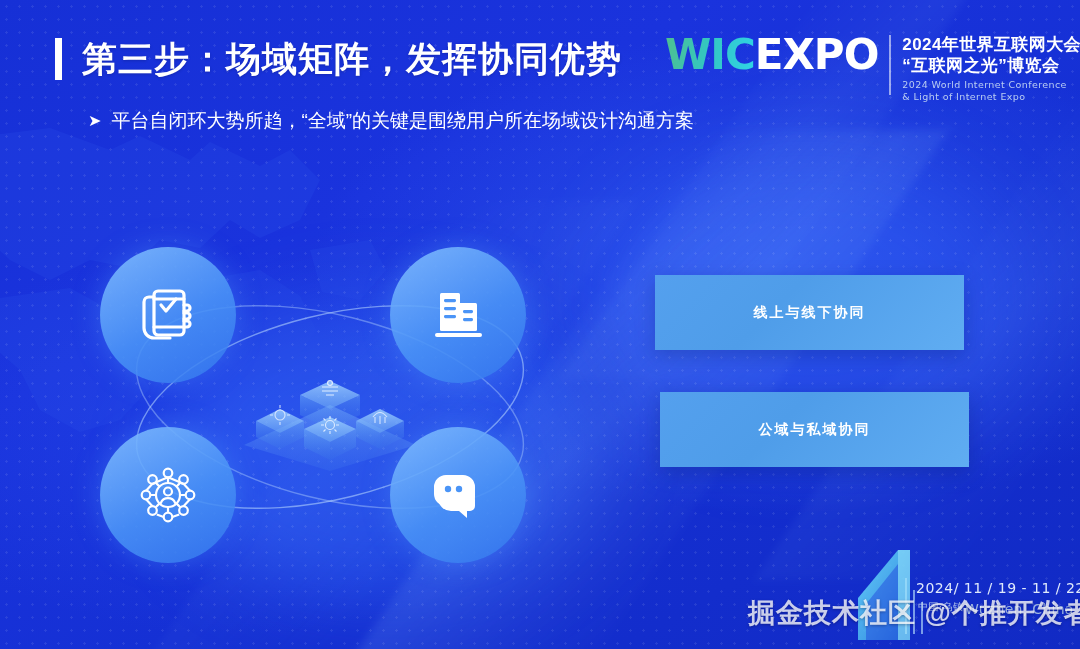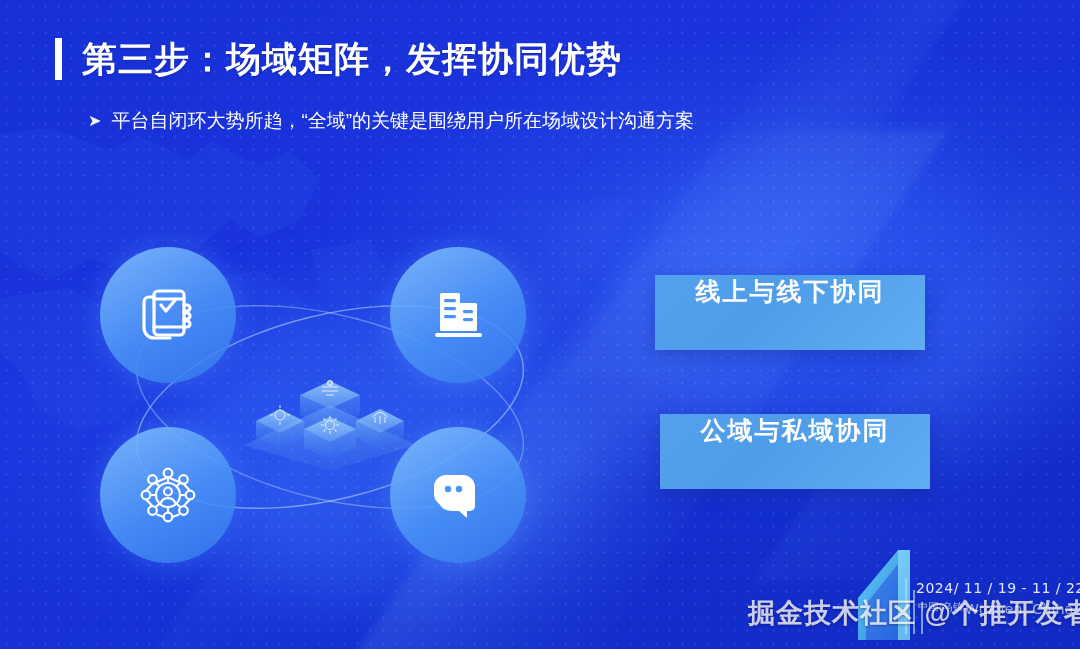--- a/index.html
+++ b/index.html
@@ -115,28 +115,28 @@
   .bubble.bl { left:20px;  top:192px; }
   .bubble.br { left:310px; top:192px; }
   .bubble svg { width:72px; height:72px; display:block; }
 
   
   .cubes { position:absolute; left:150px; top:110px; width:200px; height:130px; }
   .cubes svg { width:100%; height:100%; display:block; }
 
   
   .pill {
-    position:absolute; width:270px; height:75px;
-    display:flex; align-items:flex-start; justify-content:center;
+    position:absolute; width:309px; height:75px;
+    display:flex; align-items:center; justify-content:center;
     background:linear-gradient(135deg,#54a0ee 0%,#4f9de9 40%,#60adf2 100%);
-    color:#ffffff; font-size:25px; font-weight:bold; letter-spacing:2px;
+    color:#ffffff; font-size:14px; font-weight:bold; letter-spacing:2px;
     box-shadow:0 6px 18px rgba(10,30,120,.30);
   }
   .pill.p1 { left:655px; top:275px; }
-  .pill.p2 { left:660px; top:414px; }
+  .pill.p2 { left:660px; top:392px; }
 
   
   .footer-building { position:absolute; left:840px; top:548px; width:120px; height:101px; opacity:.95; }
   .footer-building svg { width:100%; height:100%; display:block; }
   .footer-date {
     position:absolute; left:916px; top:580px;
     font-size:14px; color:#dfe9fb; letter-spacing:.5px; white-space:nowrap;
     font-family:"DejaVu Sans",sans-serif;
   }
   .footer-venue {
@@ -178,20 +178,32 @@
   <div class="streak s2"></div>
   <div class="streak s3"></div>
   <div class="streak s4"></div>
 
   <div class="dots"></div>
 
   <div class="header">
     <div class="title-bar"></div>
     <div class="title-cn">第三步：场域矩阵，发挥协同优势</div>
 
+    <div class="logo-lockup">
+      <div class="logo-word">
+        <span class="logo-wic">WIC</span><span class="logo-expo">EXPO</span>
+      </div>
+      <div class="logo-div"></div>
+      <div class="logo-rt">
+        <div class="logo-cn1">2024年世界互联网大会</div>
+        <div class="logo-cn2">“互联网之光”博览会</div>
+        <div class="logo-en">2024 World Internet Conference</div>
+        <div class="logo-en" style="margin-top:0">&amp; Light of Internet Expo</div>
+      </div>
+    </div>
   </div>
 
   <div class="subtitle">
     <span class="sub-arrow">➤</span>
     <span>平台自闭环大势所趋，“全域”的关键是围绕用户所在场域设计沟通方案</span>
   </div>
 
 
   <div class="diagram">
 

